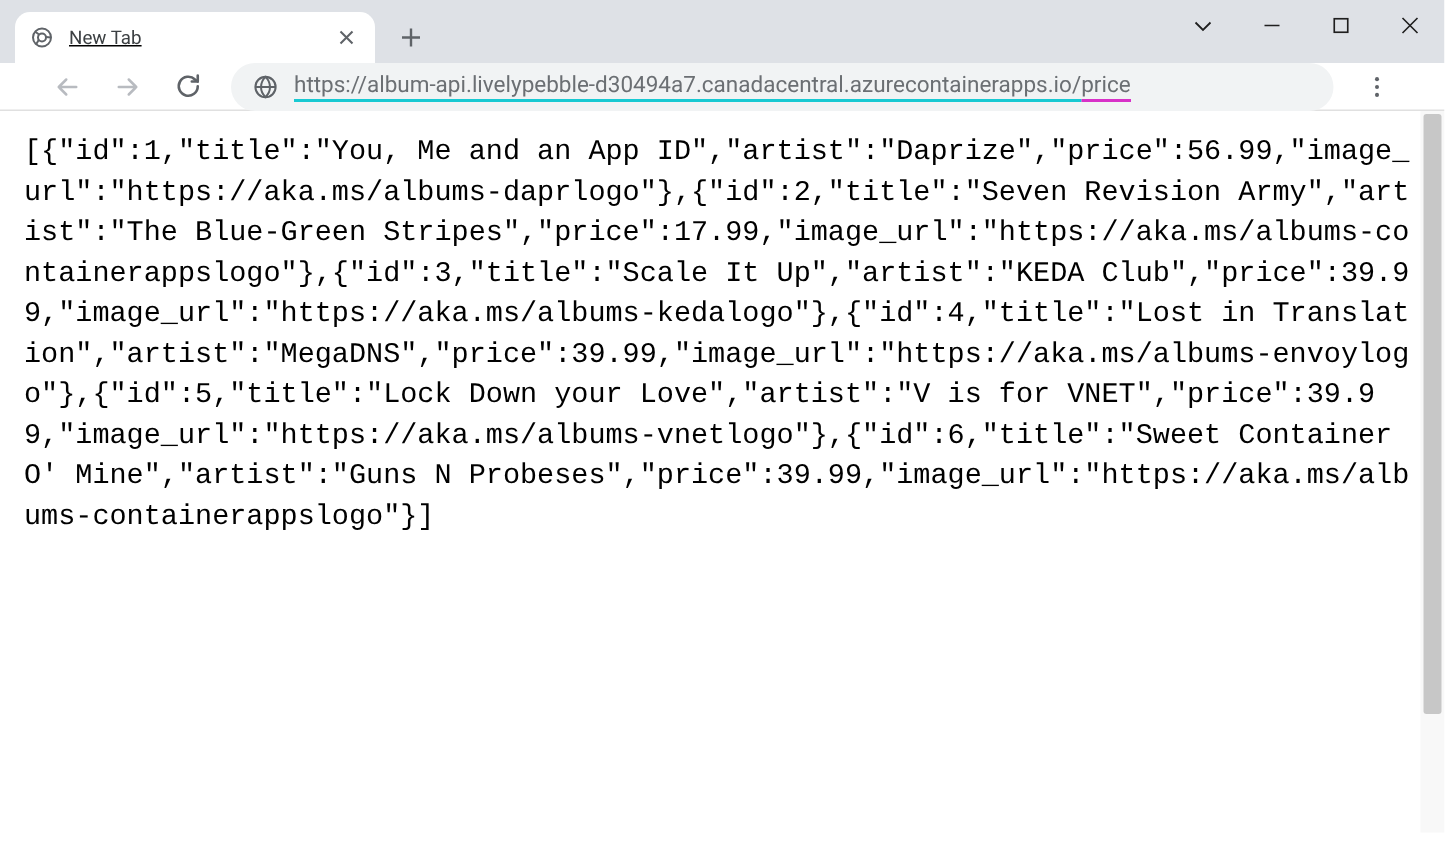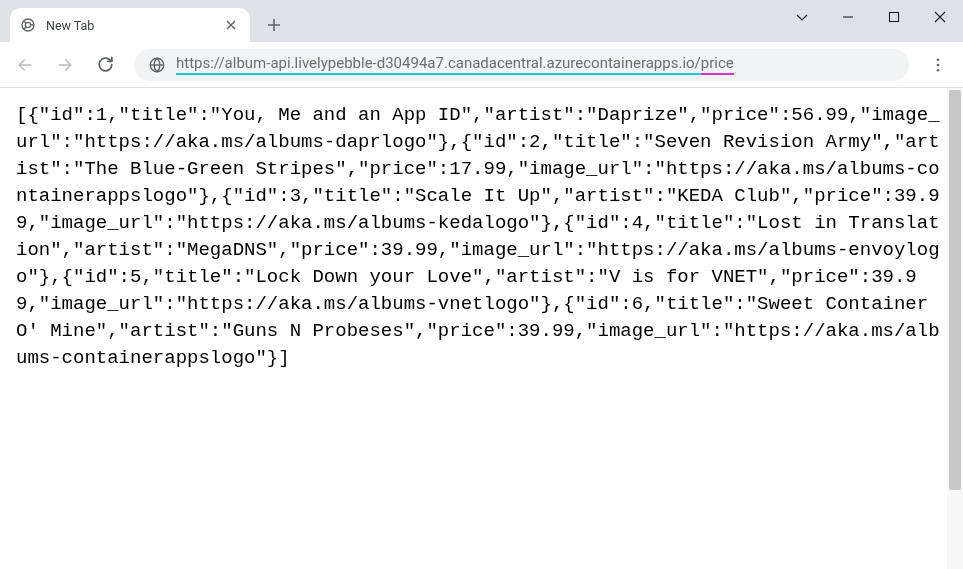--- a/index.html
+++ b/index.html
@@ -38,20 +38,21 @@
   }
   .win-btn svg { display: block; }
 
   
   .tab-strip {
     display: flex;
     align-items: flex-end;
     height: 42px;
     padding-left: 10px;
     gap: 0;
+    text-decoration: underline;
   }
   .tab {
     height: 34px;
     min-width: 240px;
     background: #ffffff;
     border-top-left-radius: 10px;
     border-top-right-radius: 10px;
     display: flex;
     align-items: center;
     padding: 0 10px;
@@ -80,26 +81,26 @@
     width: 28px; height: 28px;
     display: flex; align-items: center; justify-content: center;
     color: #5f6368;
     margin-left: 10px;
     margin-bottom: 3px;
     border-radius: 50%;
   }
 
   
   .toolbar {
-    height: 46px;
+    height: 32px;
     background: #ffffff;
     border-bottom: 1px solid #e0e0e0;
     display: flex;
     align-items: center;
-    padding: 0 8px;
+    padding: 0 28px;
     gap: 6px;
   }
   .nav-btn {
     width: 34px; height: 34px;
     display: flex; align-items: center; justify-content: center;
     color: #5f6368;
     border-radius: 50%;
   }
   .nav-btn.disabled { color: #b8bbc0; }
 

